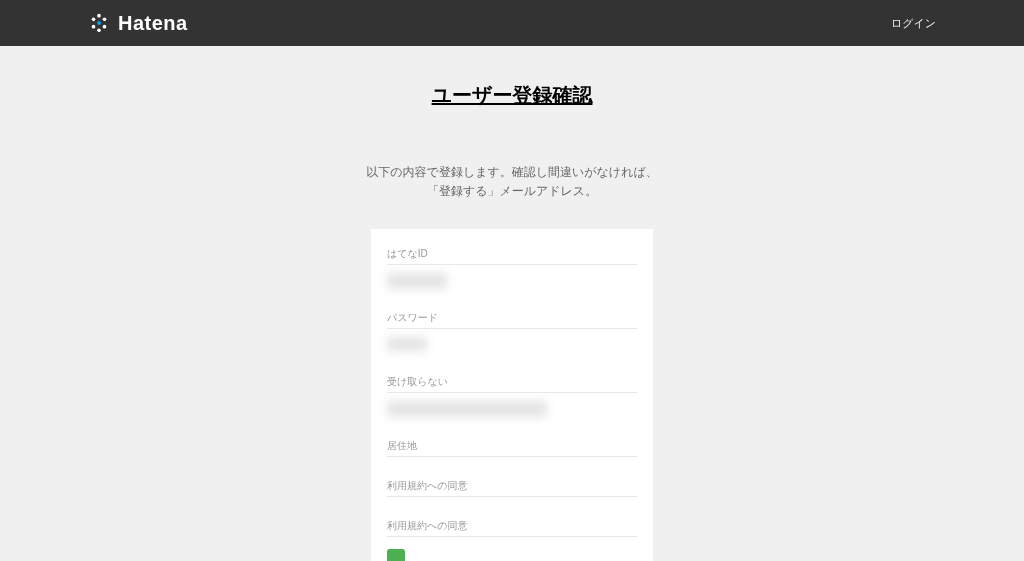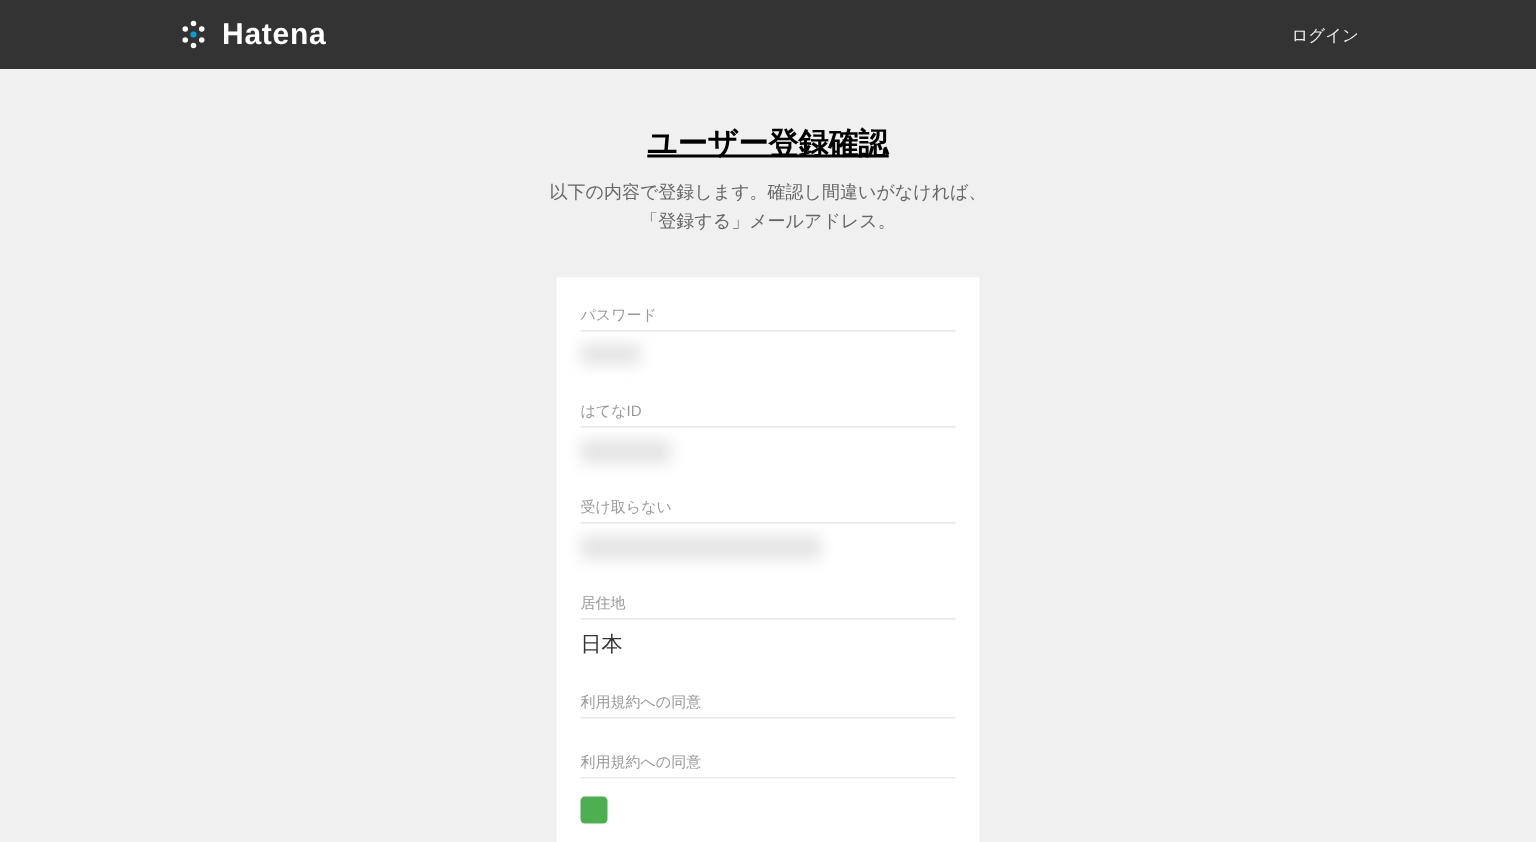--- a/index.html
+++ b/index.html
@@ -8,21 +8,21 @@
       background: #f0f0f0;
       color: #333;
       font-size: 14px;
     }
     .header {
       background: #333;
       height: 46px;
       display: flex;
       align-items: center;
       justify-content: space-between;
-      padding: 0 118px;
+      padding: 0 88px;
     }
     .logo {
       display: flex;
       align-items: center;
       gap: 8px;
       color: #fff;
       font-size: 20px;
       font-weight: 600;
       letter-spacing: 0.5px;
     }
@@ -47,20 +47,21 @@
       color: #000;
       margin-bottom: 10px;
       text-decoration: underline;
     }
     .subtitle {
       font-size: 12px;
       color: #666;
       text-align: center;
       line-height: 1.6;
       margin-bottom: 28px;
+      margin-top: 44px;
     }
     .card {
       background: #fff;
       width: 282px;
       padding: 18px 16px;
     }
     .field {
       margin-bottom: 22px;
     }
     .field-label {
@@ -130,37 +131,36 @@
 <main class="main">
   <h1 class="title">ユーザー登録確認</h1>
   <p class="subtitle">
     <span>以下の内容で登録します。確認し間違いがなければ、</span><br>
     <span>「登録する」メールアドレス。</span>
   </p>
 
   <div class="card">
 
     <div class="field">
-      <span class="field-label">パスワード</span>
-      <span class="field-value"><span class="blurred b-pw">xxxx</span></span>
+      <span class="field-label">はてなID</span>
+      <span class="field-value"><span class="blurred b-short">xxxxxxx</span></span>
     </div>
 
     <div class="field">
-      <span class="field-label">はてなID</span>
-      <span class="field-value"><span class="blurred b-short">xxxxxxx</span></span>
+      <span class="field-label">パスワード</span>
+      <span class="field-value"><span class="blurred b-pw">xxxx</span></span>
     </div>
 
     <div class="field">
       <span class="field-label">受け取らない</span>
       <span class="field-value"><span class="blurred b-long">xxxxxxxxxxxxxxxxx</span></span>
     </div>
 
     <div class="field">
       <span class="field-label">居住地</span>
-      <div class="field-value">日本</div>
     </div>
 
     <div class="field">
       <span class="field-label">利用規約への同意</span>
     </div>
 
     <div class="field" style="margin-bottom:10px;">
       <span class="field-label">利用規約への同意</span>
 
       <div class="consent-row">

